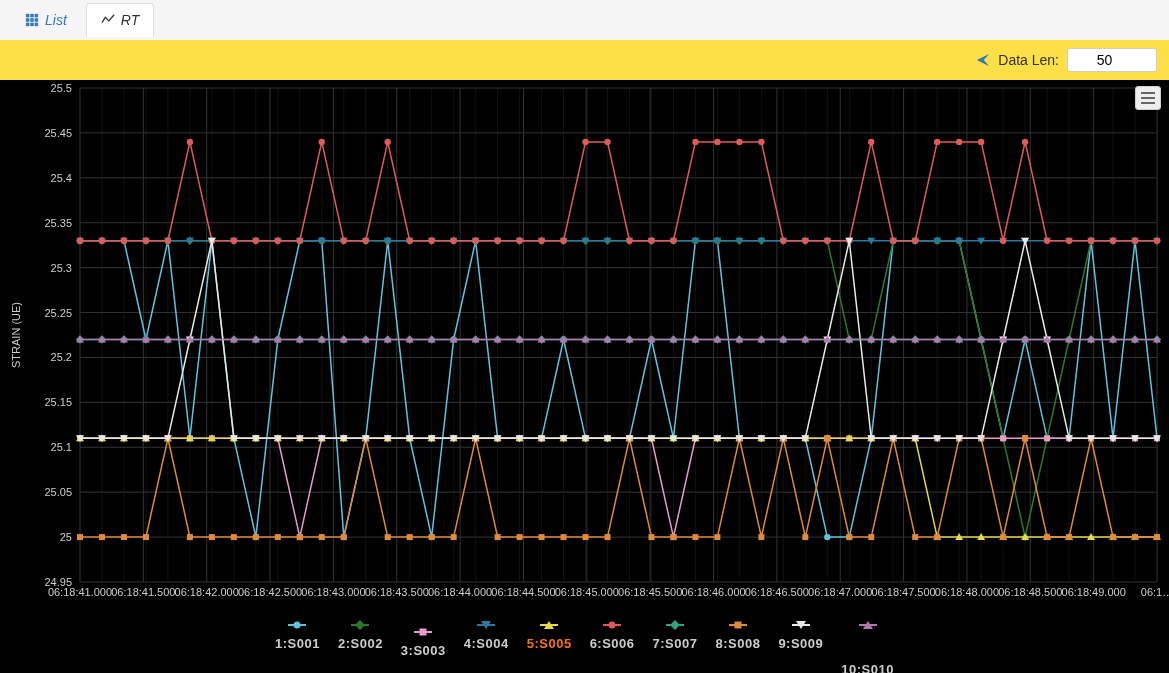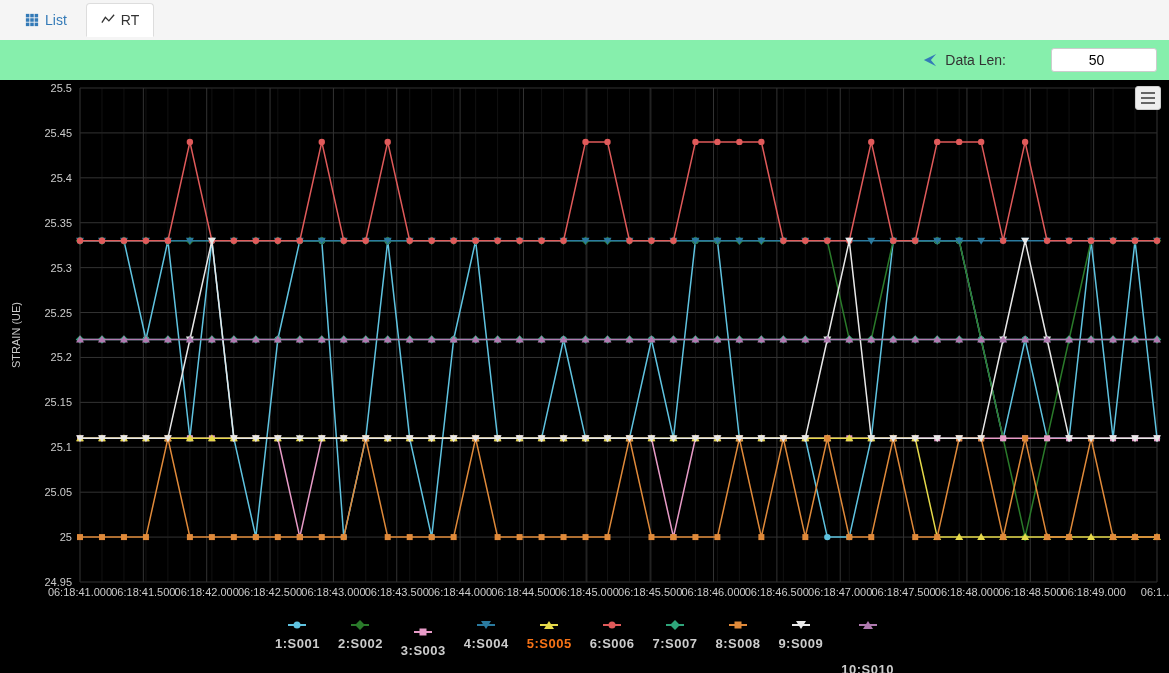--- a/index.html
+++ b/index.html
@@ -5,20 +5,21 @@
 * { margin: 0; padding: 0; box-sizing: border-box; }
 body { font-family: -apple-system, BlinkMacSystemFont, "Segoe UI", Arial, sans-serif; background: #f5f5f5; }
 
 .toolbar {
   background: #f5f5f5;
   padding: 0 10px;
   display: flex;
   align-items: center;
   height: 40px;
   gap: 4px;
+  font-style: italic;
 }
 .tab {
   padding: 8px 14px;
   display: flex;
   align-items: center;
   gap: 6px;
   font-size: 14px;
   cursor: pointer;
   border: 1px solid transparent;
   border-radius: 4px 4px 0 0;
@@ -27,37 +28,36 @@
   background: #fff;
   border: 1px solid #ddd;
   border-bottom-color: #fff;
   color: #333;
   text-align: center;
 }
 .tab:not(.active) { color: #337ab7; }
 .icon-svg { width: 14px; height: 14px; }
 
 .controls-row {
-  background: #86efac;
+  background: #fde047;
   display: flex;
   justify-content: flex-end;
   align-items: center;
   padding: 8px 12px;
   gap: 8px;
   font-size: 14px;
   color: #333;
 }
 .controls-row input {
-  width: 106px;
+  width: 90px;
   padding: 3px 6px;
   border: 1px solid #ccc;
   border-radius: 3px;
   text-align: center;
   font-size: 14px;
-  margin-left: 37px;
 }
 .plane-icon { color: #337ab7; }
 
 .chart-wrap {
   background: #000;
   position: relative;
   width: 1169px;
   height: 601px;
 }
 .chart-title {

